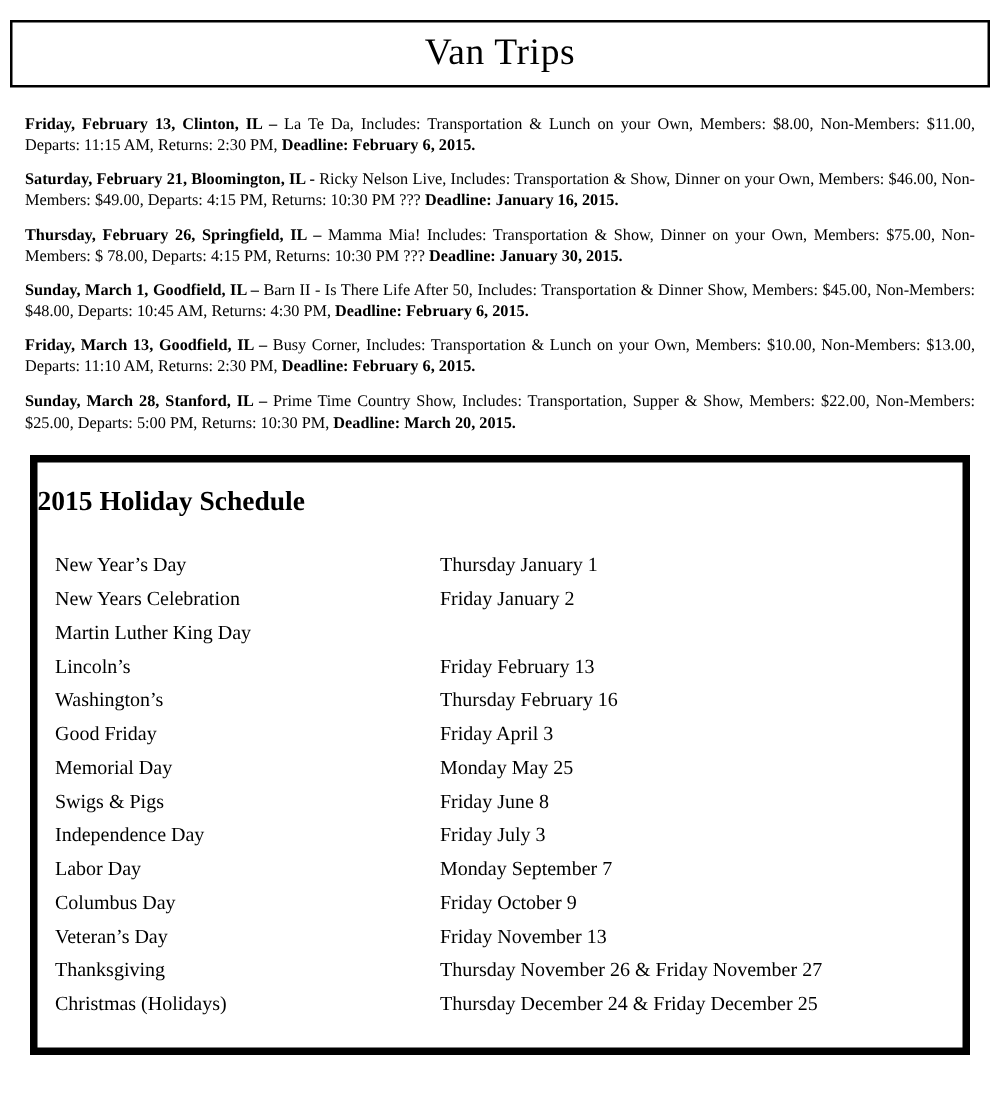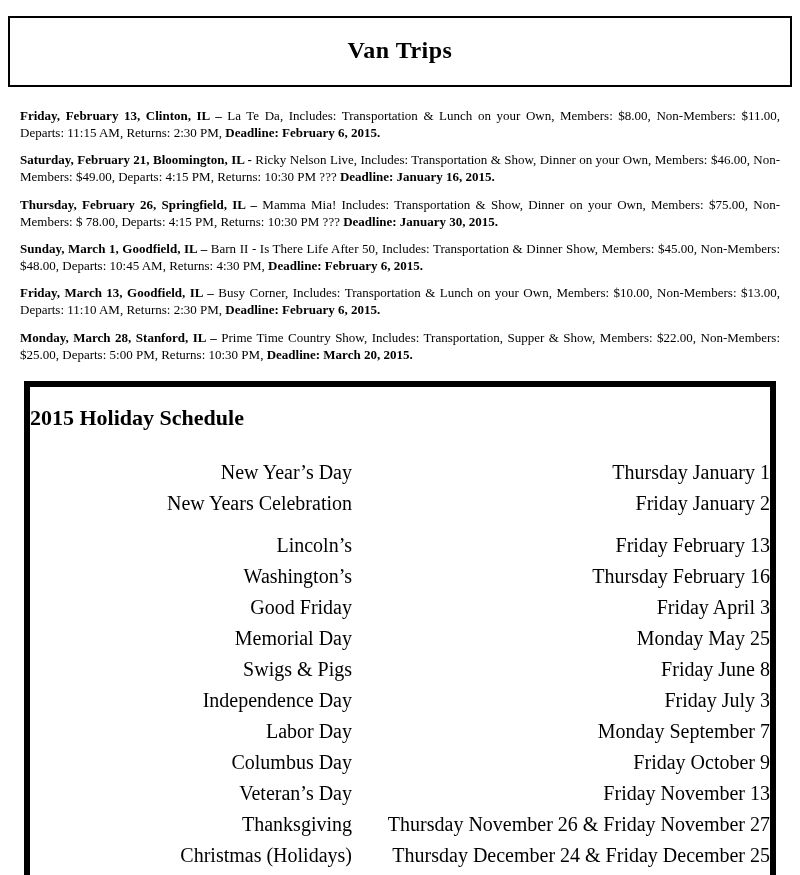--- a/index.html
+++ b/index.html
@@ -11,23 +11,23 @@
   }
   .page { padding: 14px 8px 10px 8px; }
 
   .title-box {
     border: 2px solid #000;
     text-align: center;
     padding: 7px 0 9px 0;
     margin: 2px 0 20px 0;
   }
   .title-box h1 {
-    margin: 12px;
-    font-size: 24px;
-    font-weight: bold;
+    margin: 0;
+    font-size: 30px;
+    font-weight: normal;
     letter-spacing: 0.5px;
   }
 
   .intro {
     font-weight: bold;
     font-size: 13px;
     margin: 16px 12px 12px 12px;
   }
 
   .trip {
@@ -44,24 +44,23 @@
     padding: 8px 0 20px 0;
   }
   .holiday-title {
     font-size: 22px;
     font-weight: bold;
     margin: 10px 0 26px 0;
   }
   .holiday-rows { padding: 0 0 0 14px; }
   .holiday-row {
     display: flex;
-    font-size: 20px;
+    font-size: 16px;
     line-height: 1.0;
     padding: 5.5px 0 5.5px 0;
-    text-align: right;
   }
   .holiday-name { width: 308px; flex: 0 0 308px; }
   .holiday-date { flex: 1; }
 </style>
 </head>
 <body>
 
 <div class="page">
 
   <div class="title-box">
@@ -83,36 +82,37 @@
 
   <p class="trip">
     <span class="lead">Sunday, March 1, Goodfield, IL –</span><span class="body"> Barn II - Is There Life After 50, Includes: Transportation &amp; Dinner Show, Members: $45.00, Non-Members: $48.00, Departs: 10:45 AM, Returns: 4:30 PM, </span><span class="deadline">Deadline: February 6, 2015.</span>
   </p>
 
   <p class="trip">
     <span class="lead">Friday, March 13, Goodfield, IL –</span><span class="body"> Busy Corner, Includes: Transportation &amp; Lunch on your Own, Members: $10.00, Non-Members: $13.00, Departs: 11:10 AM, Returns: 2:30 PM, </span><span class="deadline">Deadline: February 6, 2015.</span>
   </p>
 
   <p class="trip">
-    <span class="lead">Monday, March 28, Stanford, IL –</span><span class="body"> Prime Time Country Show, Includes: Transportation, Supper &amp; Show, Members: $22.00, Non-Members: $25.00, Departs: 5:00 PM, Returns: 10:30 PM, </span><span class="deadline">Deadline: March 20, 2015.</span>
+    <span class="lead">Sunday, March 28, Stanford, IL –</span><span class="body"> Prime Time Country Show, Includes: Transportation, Supper &amp; Show, Members: $22.00, Non-Members: $25.00, Departs: 5:00 PM, Returns: 10:30 PM, </span><span class="deadline">Deadline: March 20, 2015.</span>
   </p>
 
   <div class="holiday-box">
     <div class="holiday-title">2015 Holiday Schedule</div>
     <div class="holiday-rows">
 
       <div class="holiday-row">
         <span class="holiday-name">New Year’s Day</span>
         <span class="holiday-date">Thursday January 1</span>
       </div>
       <div class="holiday-row">
         <span class="holiday-name">New Years Celebration</span>
         <span class="holiday-date">Friday January 2</span>
       </div>
       <div class="holiday-row">
+        <span class="holiday-name">Martin Luther King Day</span>
       </div>
       <div class="holiday-row">
         <span class="holiday-name">Lincoln’s</span>
         <span class="holiday-date">Friday February 13</span>
       </div>
       <div class="holiday-row">
         <span class="holiday-name">Washington’s</span>
         <span class="holiday-date">Thursday February 16</span>
       </div>
       <div class="holiday-row">

